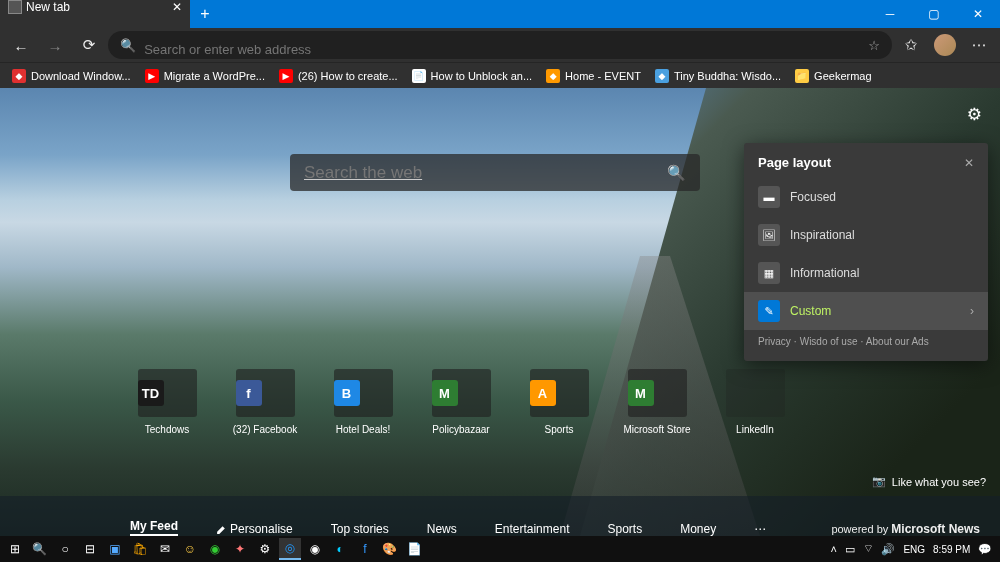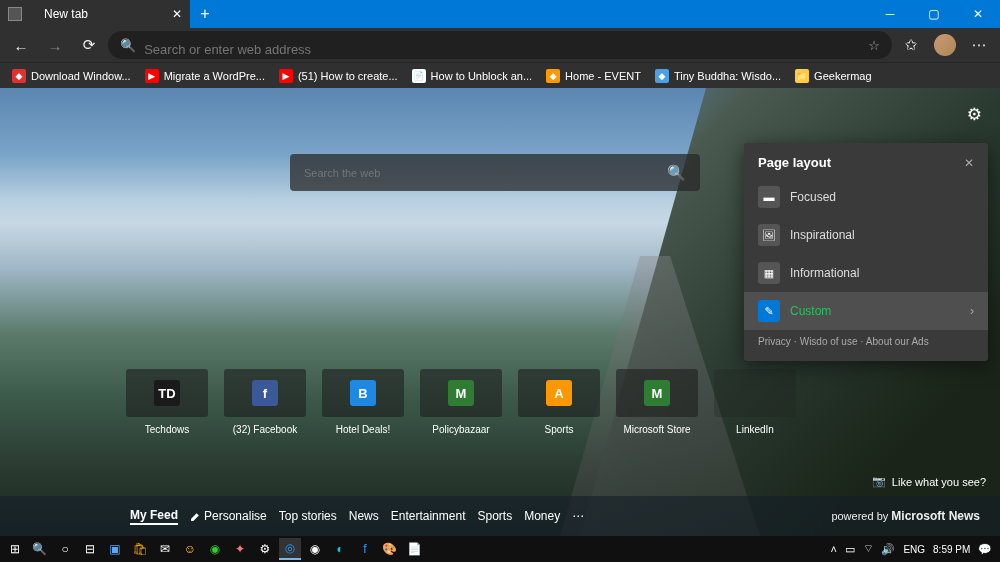--- a/index.html
+++ b/index.html
@@ -1,20 +1,20 @@
 <!DOCTYPE html>
 <html><head>
 <meta charset="utf-8">
 <style>
 * { margin:0; padding:0; box-sizing:border-box; font-family:"Segoe UI",Arial,sans-serif; }
 body { width:1000px; height:562px; overflow:hidden; background:#000; position:relative; }
 
 
 .titlebar { height:28px; background:#0078d7; display:flex; }
-.tab { width:190px; height:28px; background:#303030; color:#fff; display:flex; align-items:center; padding:0 8px; font-size:12px; gap:22px; }
+.tab { width:190px; height:28px; background:#303030; color:#fff; display:flex; padding:0 8px; font-size:12px; gap:4px; }
 .tab .favicon { width:14px; height:14px; background:#555; border:1px solid #888; display:inline-block; }
 .tab .close { margin-left:auto; font-size:12px; cursor:pointer; }
 .newtab { width:30px; display:flex; align-items:center; justify-content:center; color:#fff; font-size:16px; cursor:pointer;}
 .winctrls { margin-left:auto; display:flex; }
 .winctrl { width:44px; height:28px; display:flex; align-items:center; justify-content:center; color:#fff; cursor:pointer; font-size:12px;}
 
 
 .navbar { height:34px; background:#303030; display:flex; align-items:center; padding:0 6px; gap:4px;}
 .navbtn { width:30px; height:30px; display:flex; align-items:center; justify-content:center; color:#888; cursor:pointer; font-size:15px;}
 .navbtn.enabled { color:#eee; }
@@ -40,50 +40,50 @@
 .content::after { content:""; position:absolute; bottom:0; right:240px; width:200px; height:280px;
   background: linear-gradient(to bottom, #888 0%, #666 50%, #444 100%);
   clip-path: polygon(40% 0, 55% 0, 100% 100%, 0% 100%);
   opacity:0.4;
 }
 
 .gear { position:absolute; top:16px; right:18px; color:#fff; font-size:17px; cursor:pointer; z-index:3;}
 
 
 .websearch { position:absolute; top:66px; left:290px; width:410px; height:37px; background:rgba(40,40,40,0.75); border-radius:4px; display:flex; align-items:center; padding:0 14px; z-index:2;}
-.websearch input { flex:1; background:transparent; border:none; color:#ccc; font-size:11px; outline:none;}
+.websearch input { flex:1; background:transparent; border:none; color:#ccc; font-size:17px; outline:none;text-decoration:underline;}
 .websearch .sicon { color:#ddd; font-size:15px;}
 
 
 .tiles { position:absolute; top:281px; left:125px; display:flex; gap:14px; z-index:2;}
 .tile { width:84px; display:flex; flex-direction:column; align-items:center; gap:7px; cursor:pointer;}
-.tile-box { width:82px; height:48px; background:rgba(30,30,30,0.6); border-radius:3px; display:flex; align-items:center; justify-content:center;}
+.tile-box { width:59px; height:48px; background:rgba(30,30,30,0.6); border-radius:3px; display:flex; align-items:center; justify-content:flex-start;}
 .tile-ico { width:26px; height:26px; border-radius:3px; display:flex; align-items:center; justify-content:center; color:#fff; font-weight:bold; font-size:13px;}
 .tile-label { color:#fff; font-size:10px; text-align:left;}
 
 
 .like { position:absolute; bottom:48px; right:14px; color:#fff; font-size:11px; display:flex; align-items:center; gap:6px; cursor:pointer; z-index:2;}
 
 
-.feedbar { position:absolute; bottom:0; left:0; right:0; height:40px; background:rgba(20,30,40,0.6); display:flex; align-items:center; padding:0 20px; gap:12px; z-index:2;}
+.feedbar { position:absolute; bottom:0; left:0; right:0; height:40px; background:rgba(20,30,40,0.6); display:flex; align-items:flex-end; padding:0 20px; gap:38px; z-index:2;}
 .feed-item { color:#fff; font-size:12px; cursor:pointer; white-space:nowrap;}
 .feed-item.active { border-bottom:2px solid #fff; padding-bottom:1px; font-weight:600;}
 .feed-item svg { vertical-align:middle; margin-right:3px;}
 .feed-powered { margin-left:auto; color:#eee; font-size:11px;}
 .feed-powered b { font-size:12px;}
 
 
 .panel { position:absolute; top:55px; right:12px; width:244px; background:#3a3a3a; border-radius:3px; z-index:5; box-shadow:0 4px 20px rgba(0,0,0,0.5); padding:12px 0 8px;}
 .panel-head { display:flex; align-items:center; padding:0 14px 8px;gap:12px;}
 .panel-title { color:#fff; font-size:13px; font-weight:600;}
 .panel-close { margin-left:auto; color:#aaa; font-size:12px; cursor:pointer;}
 .opt { display:flex; align-items:center; gap:10px; padding:8px 14px; cursor:pointer; color:#ddd; font-size:12px;}
 .opt.selected { background:#4f4f4f;}
 .opt.selected .opt-ico { background:#0078d7;}
-.opt.selected .opt-label { color:#22c55e;}
+.opt.selected .opt-label { color:#bef264;}
 .opt-ico { width:22px; height:22px; background:#555; border-radius:3px; display:flex; align-items:center; justify-content:center; font-size:11px; color:#fff;}
 .opt .chev { margin-left:auto; color:#aaa;}
 .panel-sub { padding:10px 14px 6px; color:#ddd; font-size:12px;}
 .panel-select { margin:0 14px 10px; height:30px; border:1px solid #666; border-radius:2px; background:transparent; display:flex; align-items:center; padding:0 10px; color:#fff; font-size:12px; cursor:pointer;}
 .panel-select .chev { margin-left:auto; color:#aaa;}
 .panel-links { padding:6px 14px; font-size:10px; color:#aaa;}
 .panel-links span { cursor:pointer;}
 
 
 .taskbar { height:26px; background:#101010; display:flex; align-items:center; padding:0 4px; gap:3px;}
@@ -127,21 +127,21 @@
     <div class="bm">
       <span class="bm-icon" style="background:#e03030;border-radius:2px;color:#fff;font-size:9px">◆</span>
       <span>Download Window...</span>
     </div>
     <div class="bm">
       <span class="bm-icon" style="background:#ff0000;border-radius:2px;color:#fff;font-size:9px">▶</span>
       <span>Migrate a WordPre...</span>
     </div>
     <div class="bm">
       <span class="bm-icon" style="background:#ff0000;border-radius:2px;color:#fff;font-size:9px">▶</span>
-      <span>(51) How to create...</span>
+      <span>(26) How to create...</span>
     </div>
     <div class="bm">
       <span class="bm-icon" style="background:#ffffff;border-radius:2px;color:#fff;font-size:9px">📄</span>
       <span>How to Unblock an...</span>
     </div>
     <div class="bm">
       <span class="bm-icon" style="background:#ff9900;border-radius:2px;color:#fff;font-size:9px">◆</span>
       <span>Home - EVENT</span>
     </div>
     <div class="bm">

